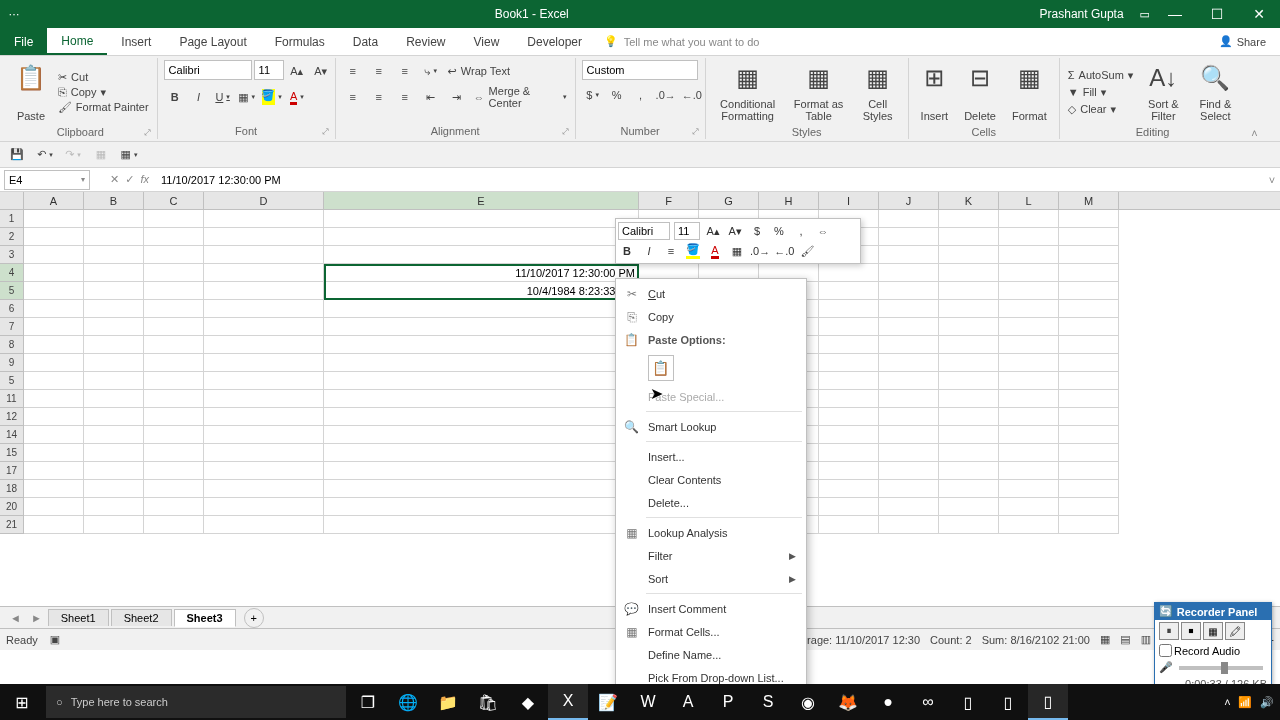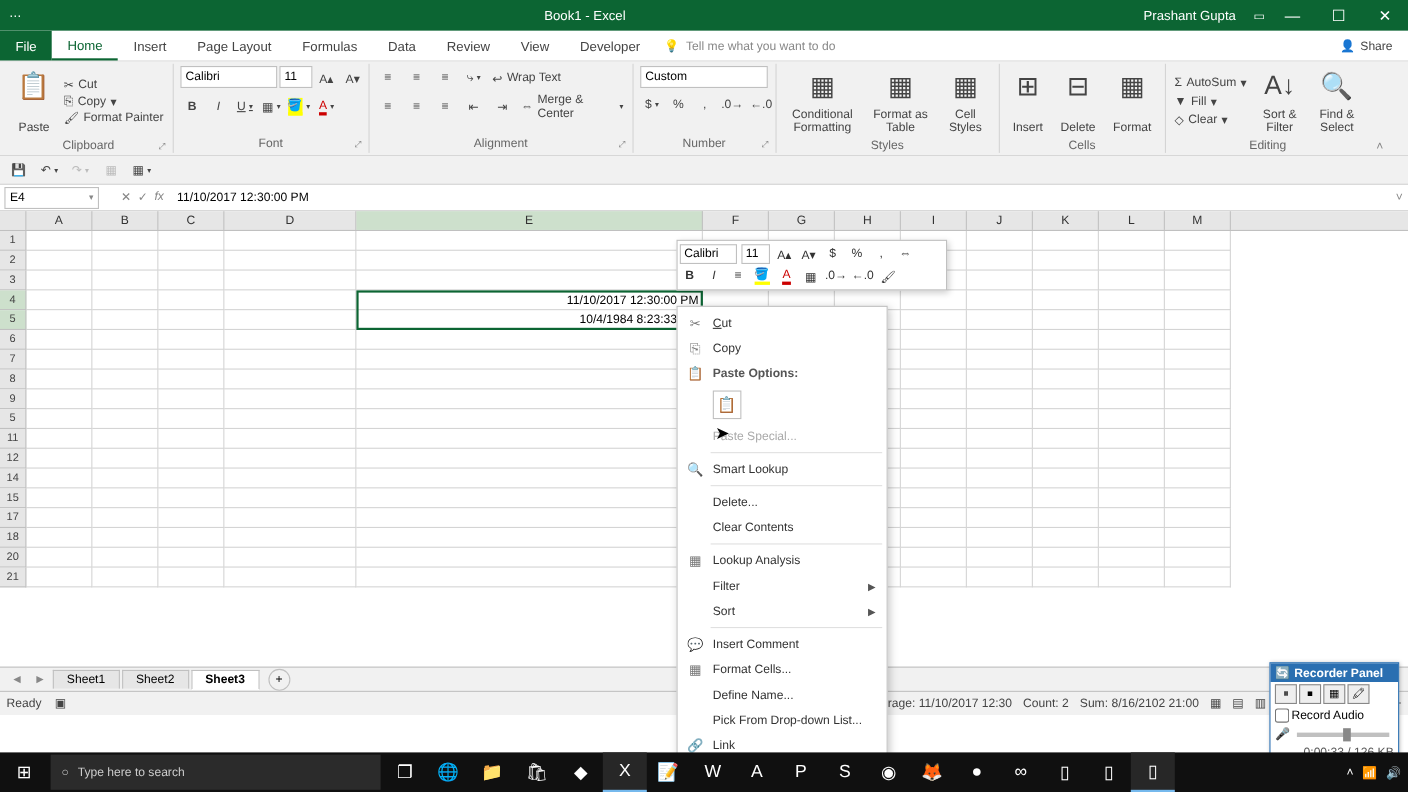--- a/index.html
+++ b/index.html
@@ -716,24 +716,27 @@
   <div class="mi disabled">
       <span>Paste Special...</span>
     </div>
   <div class="sep"></div>
   <div class="mi">
       <span class="micon">🔍</span>
       <span>Smart Lookup</span>
     </div>
   <div class="sep"></div>
   <div class="mi">
+      <span>Insert...</span>
+    </div>
+  <div class="mi">
+      <span>Clear Contents</span>
+    </div>
+  <div class="mi">
       <span>Delete...</span>
-    </div>
-  <div class="mi">
-      <span>Clear Contents</span>
     </div>
   <div class="sep"></div>
   <div class="mi">
       <span class="micon">▦</span>
       <span>Lookup Analysis</span>
     </div>
   <div class="mi">
       <span>Filter</span>
       <span class="arr">▶</span>
     </div>

